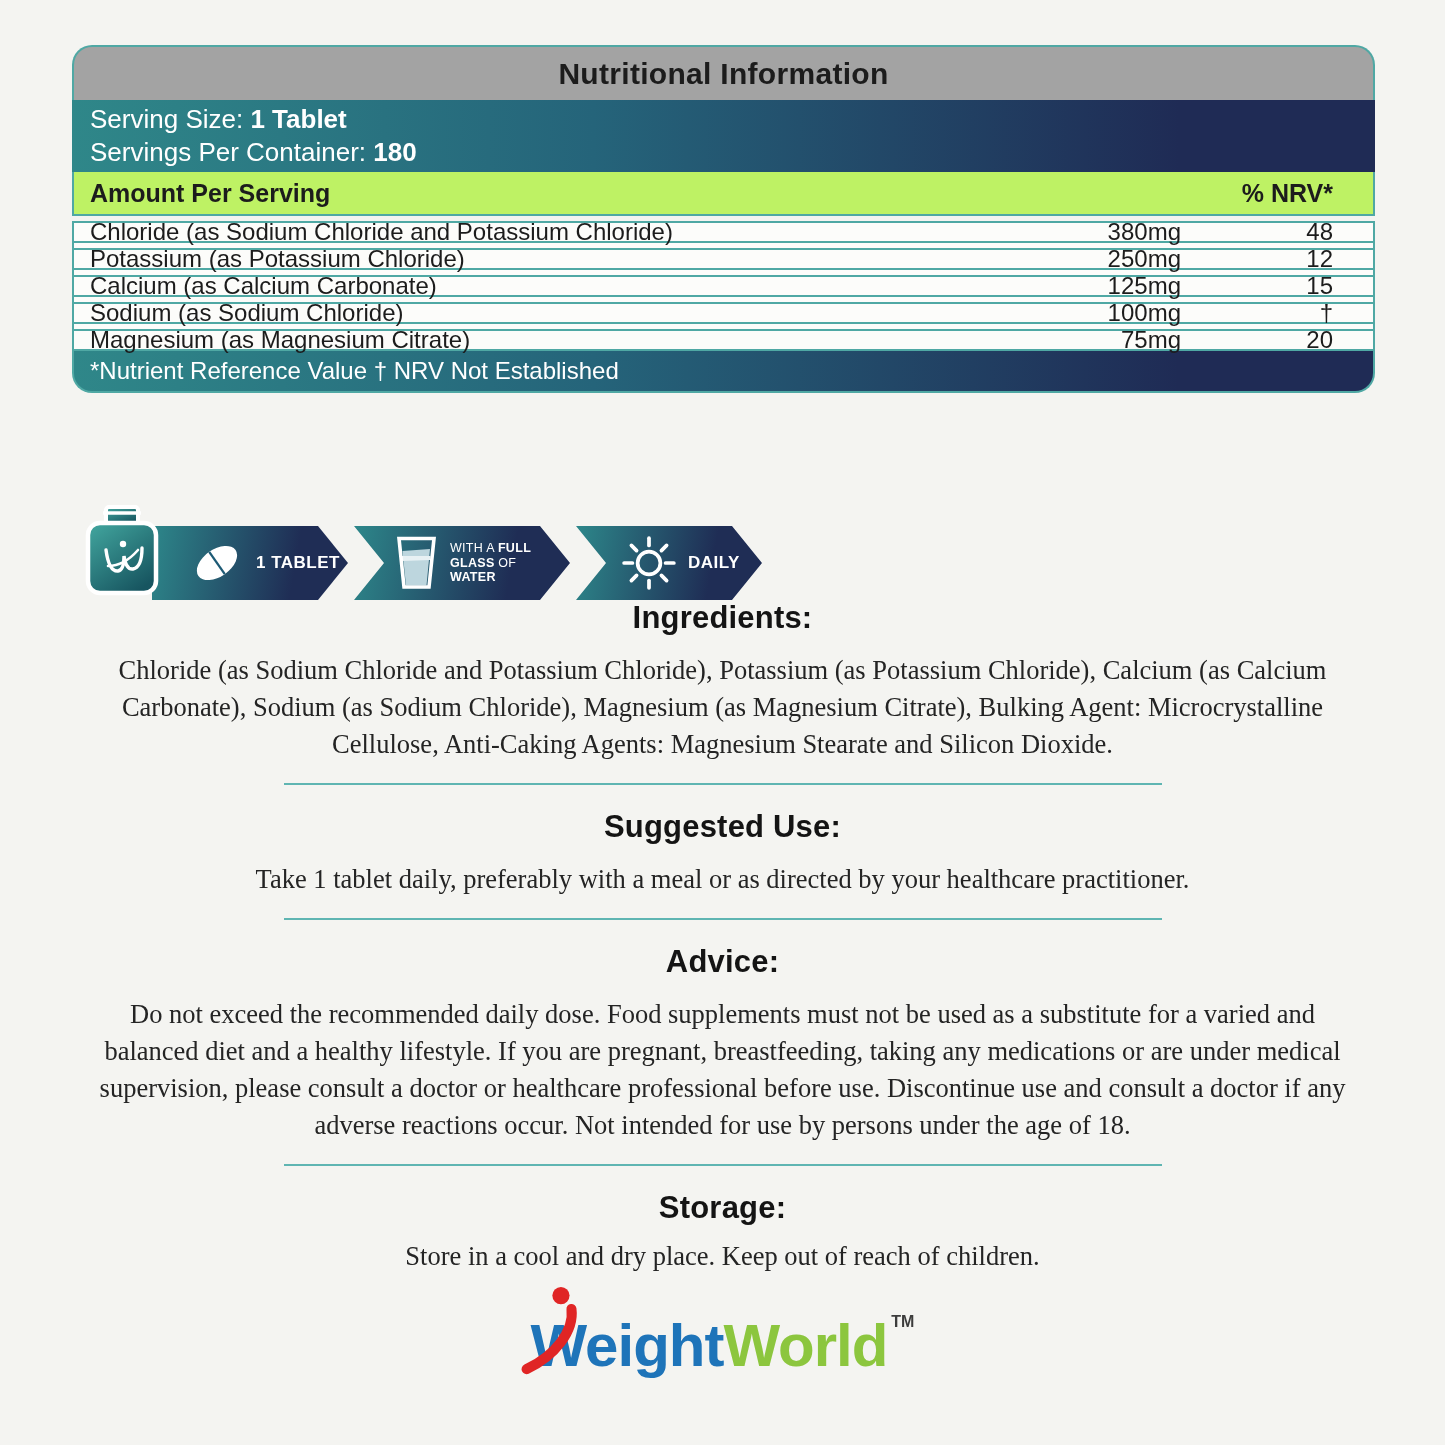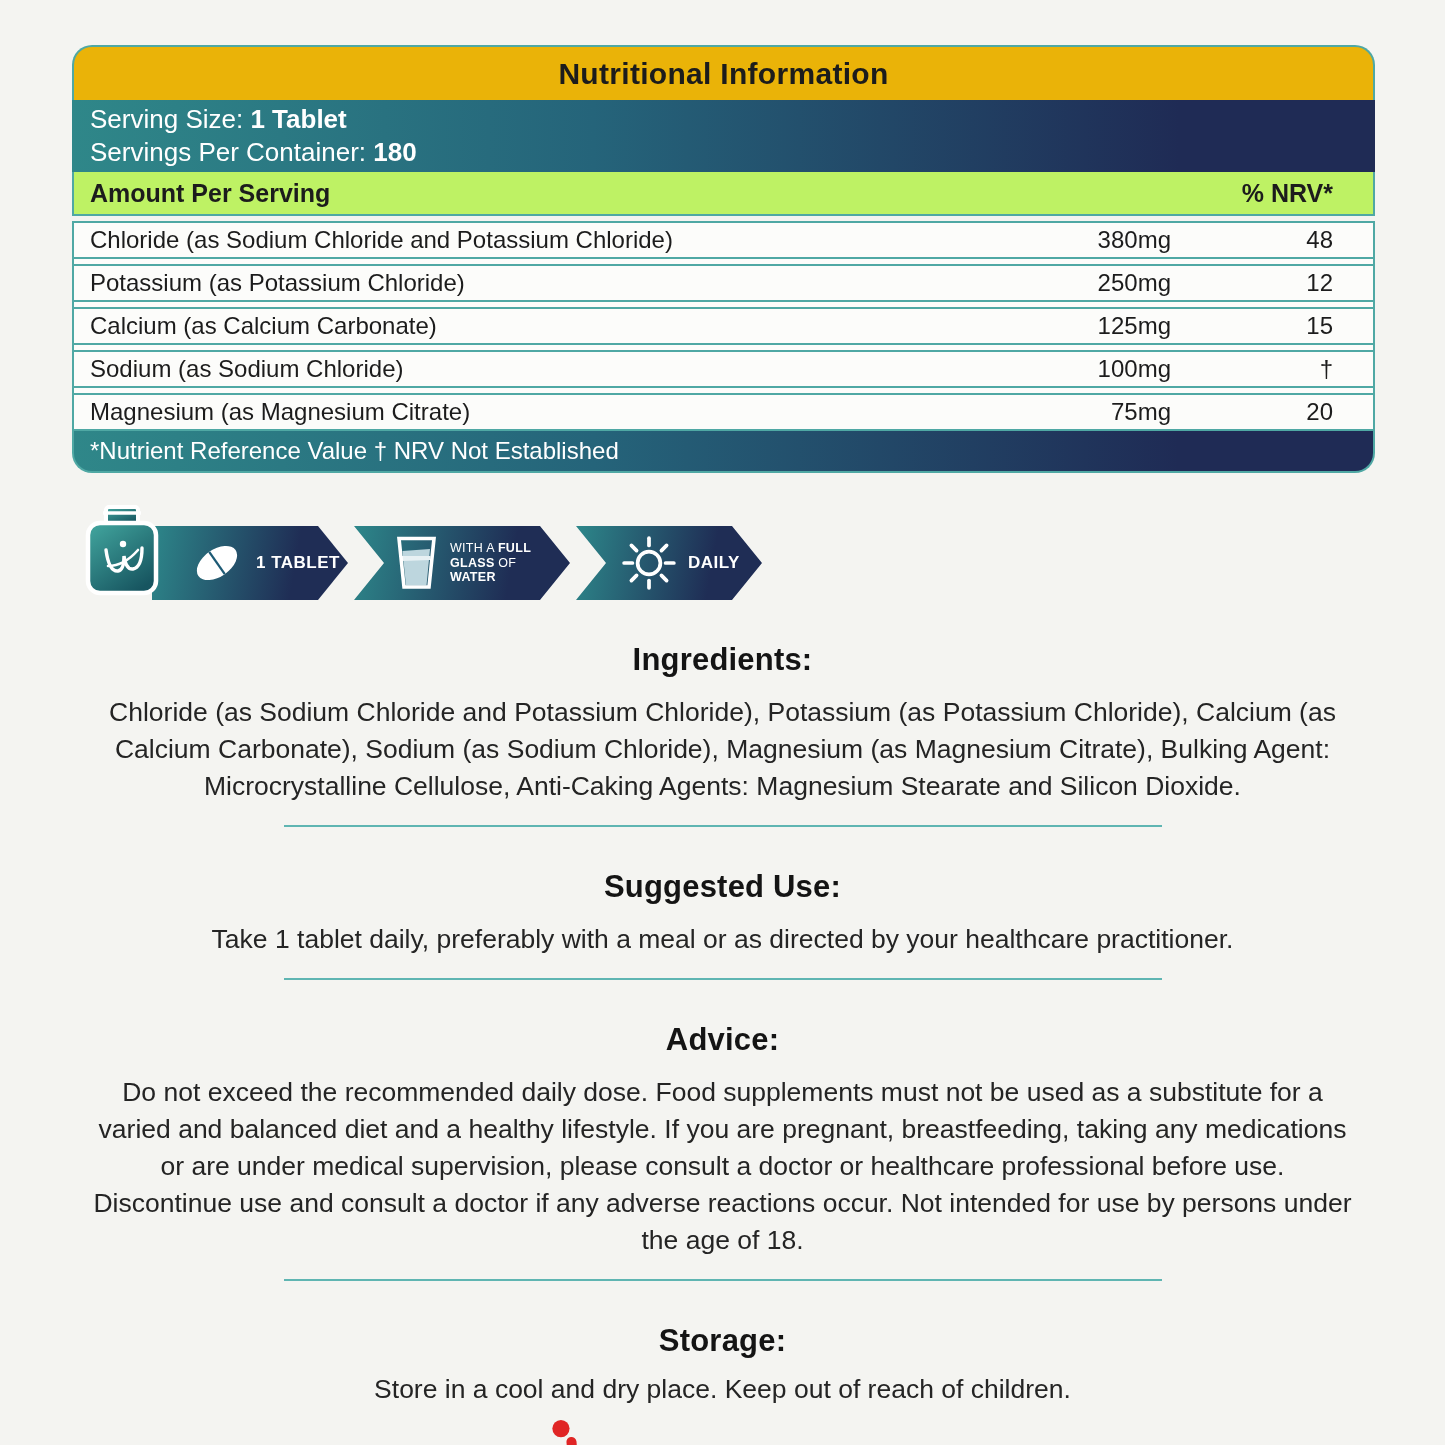--- a/index.html
+++ b/index.html
@@ -8,21 +8,21 @@
     background:#f4f4f1;
     font-family:"Liberation Sans", sans-serif;
     color:#1c1c1c;
     position:relative;
     overflow:hidden;
   }
 
   
   .card { position:absolute; left:72px; top:45px; width:1303px; }
   .card-head {
-    height:55px; background:#eab308;
+    height:55px; background:#a3a3a3;
     border:2px solid #4fa8a4; border-bottom:none;
     border-radius:20px 20px 0 0;
     display:flex; align-items:center; justify-content:center;
   }
   .card-head .title { font-size:30px; font-weight:bold; letter-spacing:.3px; }
 
   .serving-bar {
     height:72px; padding-left:18px;
     background:linear-gradient(90deg,#2f8789 0%,#25647a 40%,#1f2b55 85%);
     color:#fff; display:flex; flex-direction:column; justify-content:center;
@@ -33,24 +33,24 @@
   .thead {
     height:44px; background:#bef264;
     border-left:2px solid #4fa8a4; border-right:2px solid #4fa8a4; border-bottom:2px solid #4fa8a4;
     display:flex; align-items:center; font-weight:bold; font-size:25px;
     padding-left:16px; padding-right:40px;
   }
   .thead .spacer { flex:1; }
 
   .tbody { border-left:2px solid #4fa8a4; border-right:2px solid #4fa8a4; background:#fcfcfa; }
   .trow {
-    display:flex; align-items:center; height:38px;
+    display:flex; align-items:center; height:22px;
     border-top:2px solid #4fa8a4; border-bottom:2px solid #4fa8a4;
     margin-bottom:5px; font-size:24px;
-    padding-left:16px; padding-right:40px; background:#fcfcfa;gap:10px;
+    padding-left:16px; padding-right:40px; background:#fcfcfa;
   }
   .trow:first-child { margin-top:5px; }
   .trow:last-child { margin-bottom:0; }
   .cell.name { flex:1; }
   .cell.amt { flex:0 0 170px; text-align:right; }
   .cell.nrv { flex:0 0 152px; text-align:right; }
 
   .footbar {
     height:42px;
     background:linear-gradient(90deg,#2f8789 0%,#25647a 40%,#1f2b55 85%);
@@ -86,22 +86,22 @@
   }
   .chevron .icon { margin-right:10px; display:flex; align-items:center; }
   .water-text { font-size:12.5px; line-height:14.5px; letter-spacing:.3px; }
   .water-text b { font-weight:bold; }
 
   
   .content {
     position:absolute; left:92px; top:600px; width:1261px;
     text-align:center;
   }
-  .sec-heading { font-size:31px; font-weight:bold; color:#141414; margin-bottom:16px; letter-spacing:.2px;margin-top:42px; }
-  .sec-body { font-size:26.5px; line-height:37px; color:#242424; }
+  .sec-heading { font-size:31px; font-weight:bold; color:#141414; margin-bottom:16px; letter-spacing:.2px; }
+  .sec-body { font-size:26.5px; line-height:37px; color:#242424;font-family:Liberation Serif, serif; }
   .divider { border:none; border-top:2px solid #5fb5b2; width:878px; margin:20px auto 24px auto; }
 
   
   .logo-row { margin-top:36px; display:flex; justify-content:center; }
   .logo-wrap { position:relative; display:inline-block; font-size:60px; font-weight:bold; letter-spacing:-1px; }
   .logo-blue { color:#1e74b9; }
   .logo-green { color:#8cc63e; }
   .logo-tm { font-size:16px; font-weight:bold; color:#3c3c3c; vertical-align:top; position:relative; top:2px; margin-left:4px; letter-spacing:0; }
   .logo-mark { position:absolute; left:-14px; top:-30px; width:86px; height:96px; pointer-events:none; }
 </style>

